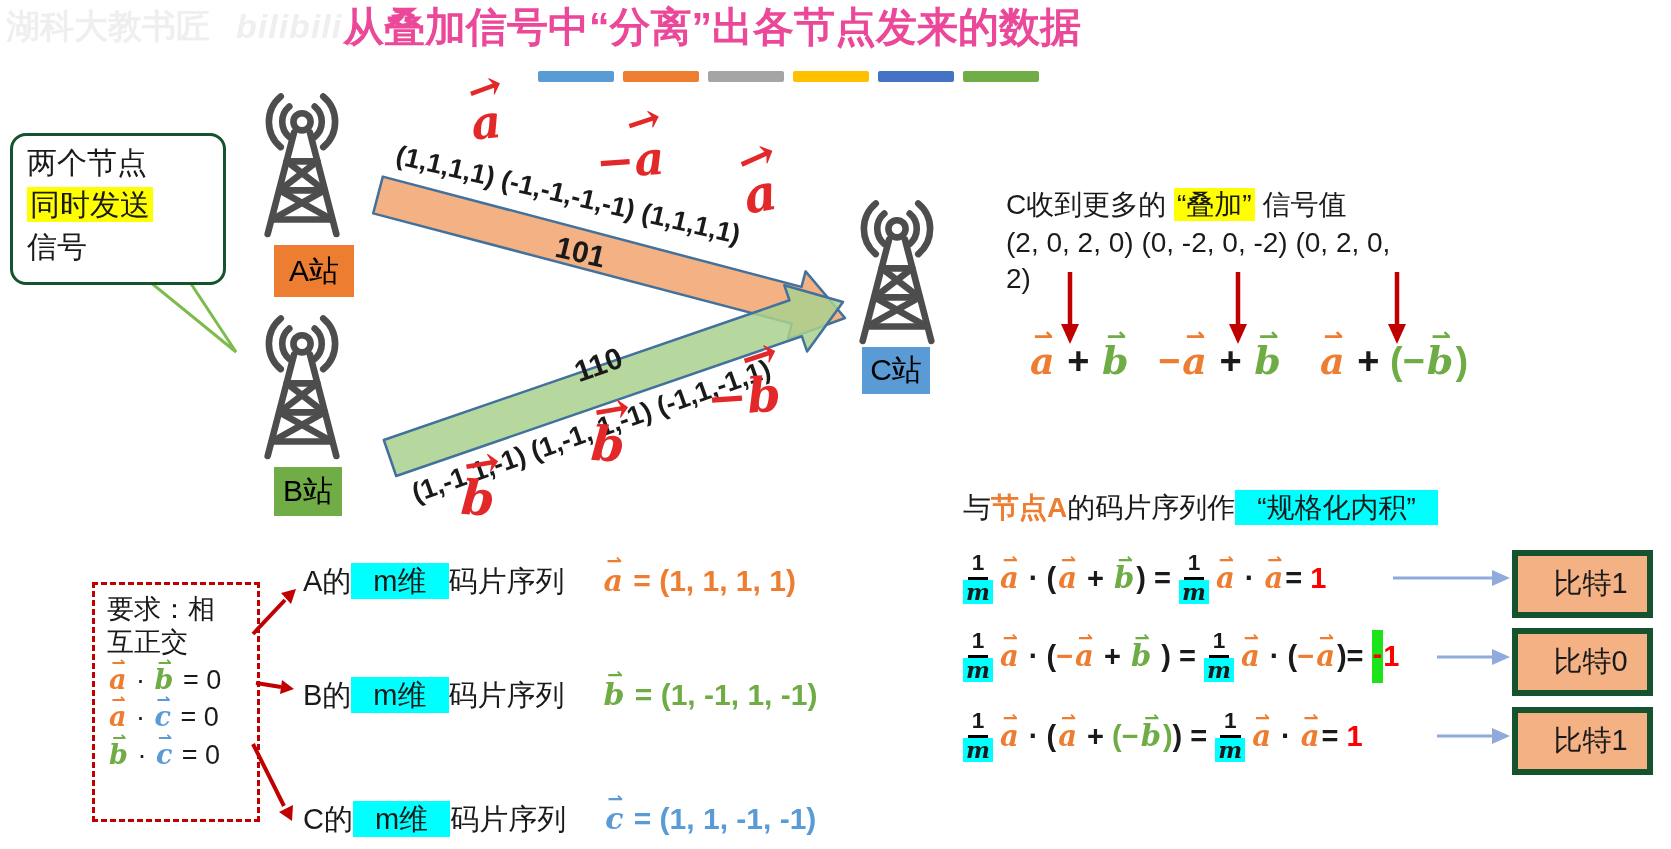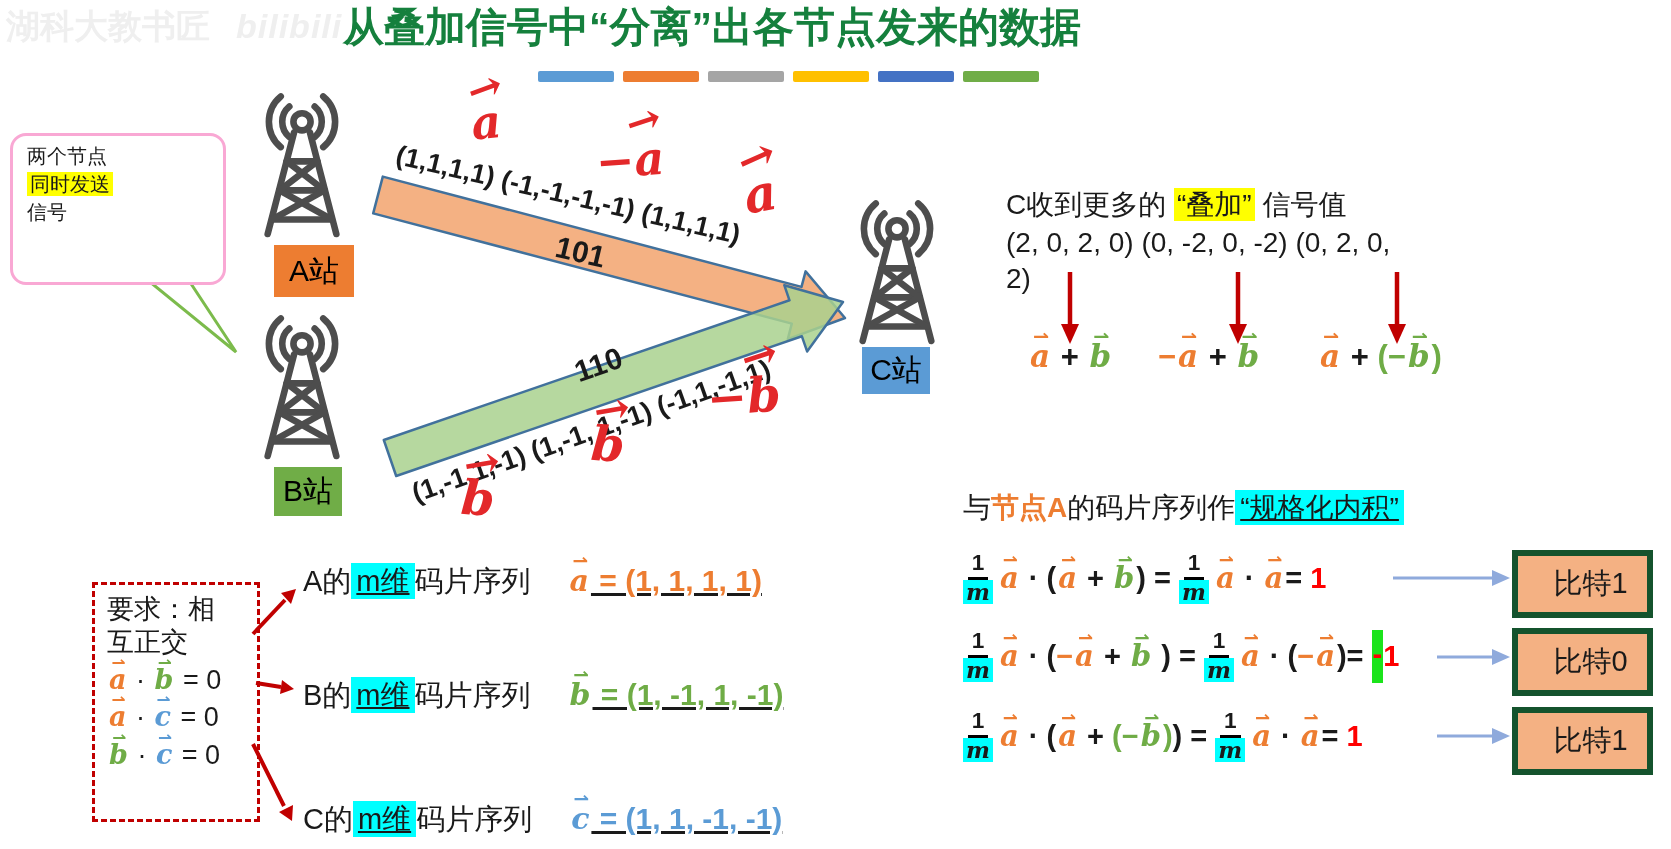--- a/index.html
+++ b/index.html
@@ -6,21 +6,21 @@
   #canvas{position:relative;width:1671px;height:849px;background:#fff;overflow:hidden;
           font-family:"Liberation Sans",sans-serif;color:#1a1a1a;}
   
   .k{color:#1a1a1a;}
   .o{color:#ED7D31;}
   .g{color:#6FAC46;}
   .bl{color:#5B9BD5;}
   .r{color:#FF0000;}
   .bold{font-weight:bold;}
   .hl-yellow{background:#FFFF00;padding:1px 3px;}
-  .hl-cyan{background:#00FFFF;padding:2px 5px;text-decoration:underline;}
+  .hl-cyan{background:#00FFFF;padding:2px 22px;}
   .hl-green{background:#1BE41B;padding:8px 1px 12px;}
   span{white-space:pre;}
   
   .vec{position:relative;display:inline-block;font-style:italic;font-weight:bold;
        font-family:"DejaVu Serif",serif;margin:0 2px;}
   .vec::before{content:"⇀";position:absolute;top:-0.68em;left:55%;transform:translateX(-50%);
        font-size:0.62em;font-style:normal;font-family:"DejaVu Sans",sans-serif;}
   
   .frac{display:inline-flex;flex-direction:column;align-items:center;vertical-align:middle;
         margin:0 5px 0 0;font-size:0.78em;line-height:1;}
@@ -35,37 +35,37 @@
   
   .station{position:absolute;display:flex;align-items:center;justify-content:center;
       font-size:30px;color:#000;z-index:3;}
   
   .seq{position:absolute;font-size:27px;font-weight:600;white-space:nowrap;z-index:3;
       transform-origin:left top;}
   .bitsLbl{position:absolute;font-size:30px;font-weight:600;z-index:3;transform-origin:left top;}
   
   .formula{position:absolute;left:963px;height:64px;display:flex;align-items:center;
       font-size:29px;font-weight:600;z-index:3;}
-  .decoded{position:absolute;top:338px;font-size:31px;font-weight:bold;z-index:3;}
+  .decoded{position:absolute;top:338px;font-size:38px;font-weight:bold;z-index:3;}
   .bitbox{position:absolute;left:1512px;width:113px;height:56px;background:#F4B183;
       border:6px solid #14532d;display:flex;align-items:center;justify-content:center;
       font-size:29px;z-index:3;padding-left:16px;}
   .chiprow{position:absolute;left:303px;display:flex;align-items:baseline;gap:37px;z-index:3;}
   .chiprow .lbl{font-size:29px;}
-  .chiprow .val{font-size:30px;font-weight:bold;text-decoration:underline;}
+  .chiprow .val{font-size:30px;font-weight:bold;}
   #bubble{position:absolute;left:10px;top:133px;width:182px;height:134px;background:#fff;
-      border:3px solid #f9a8d4;border-radius:16px;padding:6px 14px;font-size:20px;
+      border:3px solid #14532d;border-radius:16px;padding:6px 14px;font-size:30px;
       line-height:1.4;z-index:4;}
   #ortho{position:absolute;left:92px;top:582px;width:168px;height:240px;border:3.5px dashed #C00000;
       padding:8px 12px;box-sizing:border-box;z-index:3;font-size:27px;line-height:1.24;}
   #ortho .eq{font-size:27px;margin-top:3px;}
   #watermark{position:absolute;left:6px;top:4px;font-size:34px;font-weight:bold;color:#EFEFEF;
       z-index:1;display:flex;gap:26px;align-items:baseline;}
   #watermark .wm-logo{font-style:italic;letter-spacing:1px;}
-  #title{position:absolute;left:343px;top:0px;font-size:41px;font-weight:bold;color:#15803d;z-index:3;}
+  #title{position:absolute;left:343px;top:0px;font-size:41px;font-weight:bold;color:#ec4899;z-index:3;}
   #bars{position:absolute;left:538px;top:71px;display:flex;gap:9px;z-index:3;}
   #bars span{display:block;width:76px;height:11px;border-radius:2px;}
   #received-heading{position:absolute;left:1006px;top:186px;font-size:28px;z-index:3;}
   #received-v1{position:absolute;left:1006px;top:227px;font-size:28px;z-index:3;}
   #received-v2{position:absolute;left:1006px;top:263px;font-size:28px;z-index:3;}
   #question-hl{position:absolute;left:957px;top:432px;font-size:28px;background:#FFFF00;
       padding:5px 12px;z-index:3;}
   #question-line{position:absolute;left:963px;top:489px;font-size:28px;z-index:3;}
   svg.overlay{position:absolute;left:0;top:0;z-index:2;}
 </style>

